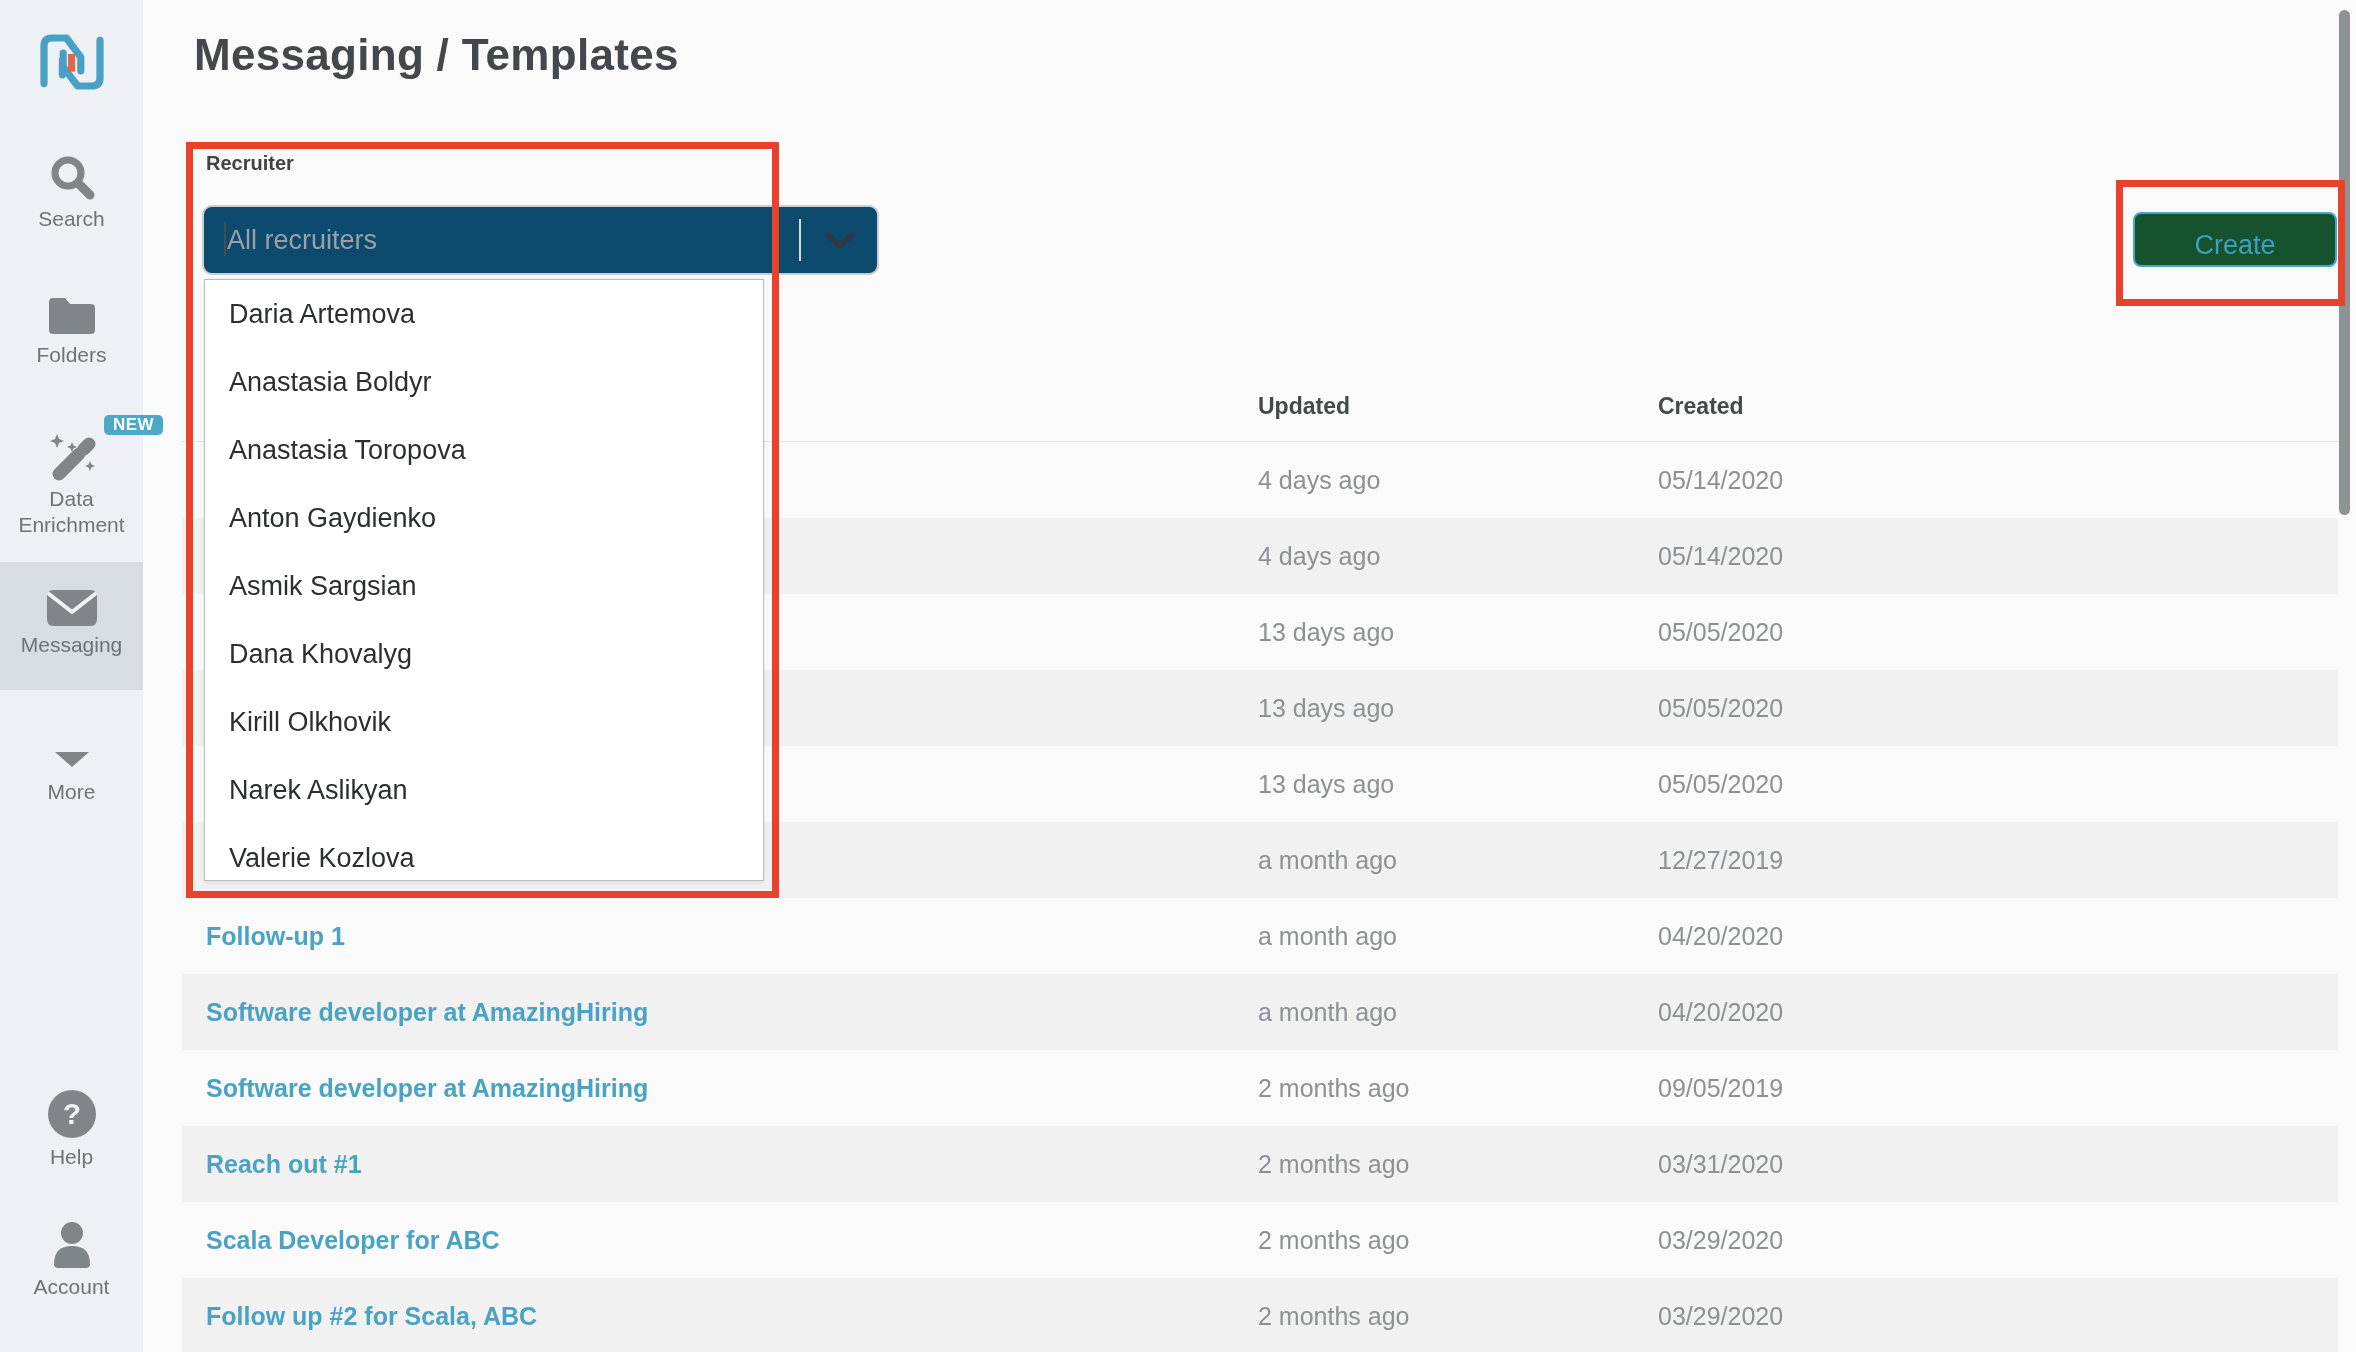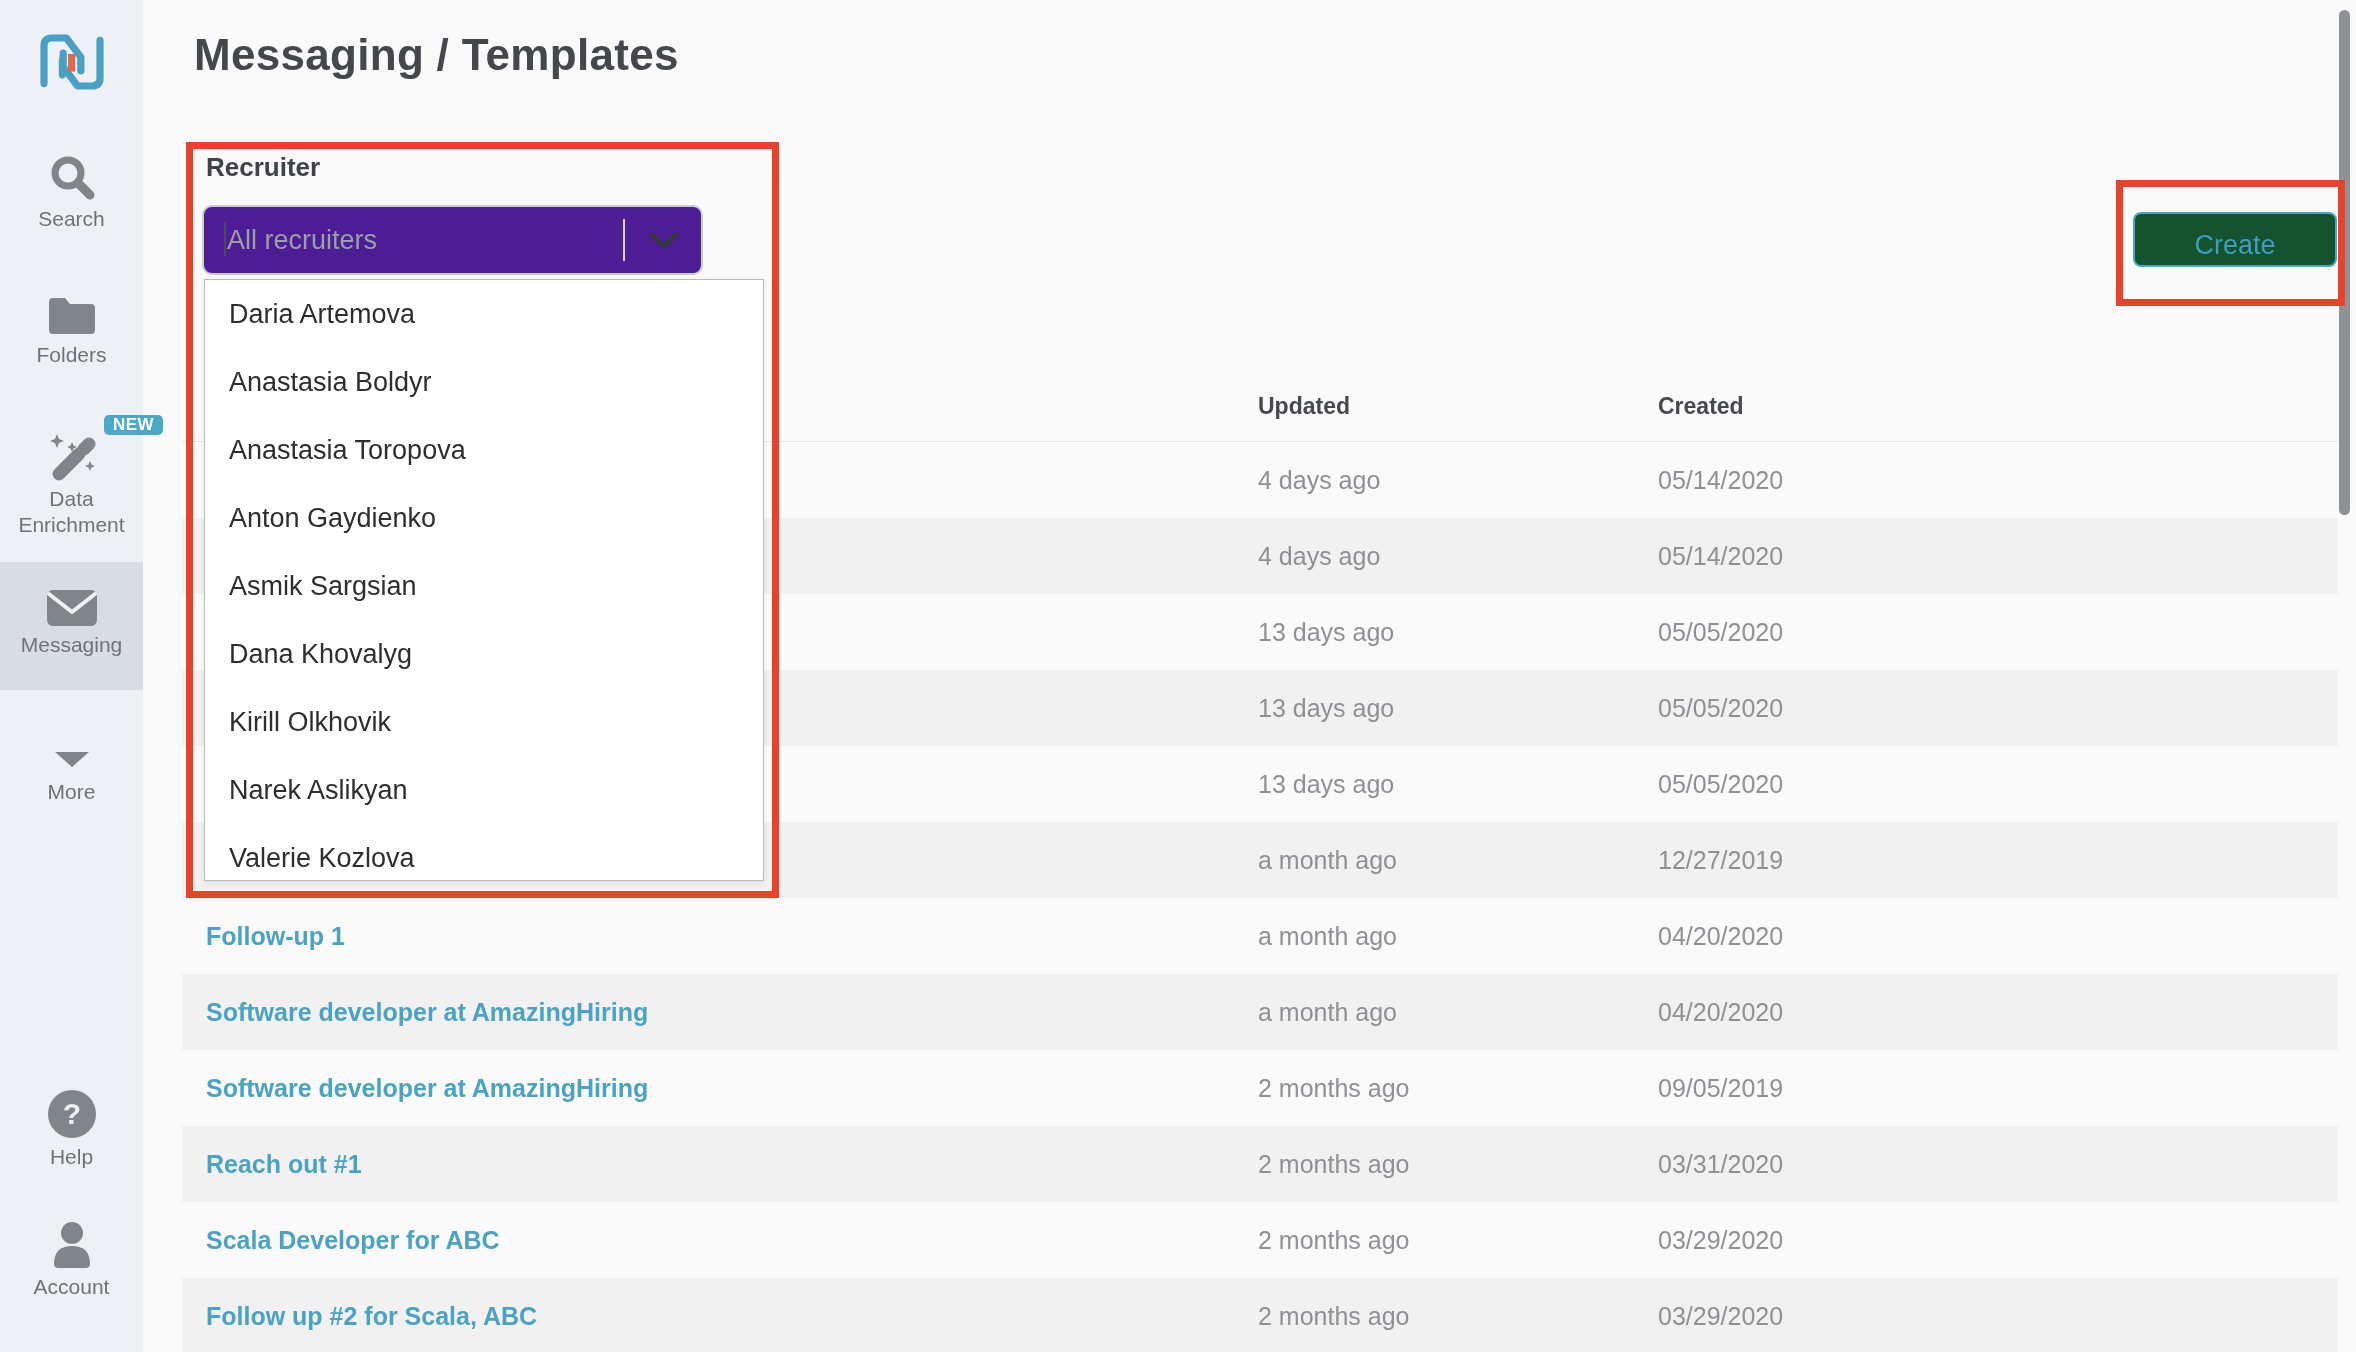--- a/index.html
+++ b/index.html
@@ -46,25 +46,25 @@
   .create-btn {
     position:absolute; left:2133px; top:212px; width:204px; height:55px;
     background:#14532d; border:2px solid #4ba7c6; border-radius:8px;
     color:#3f9fc0; font-size:27px; text-align:center; line-height:62px;
     cursor:pointer; z-index:4;
   }
 
   
   .filter-label {
     position:absolute; left:206px; top:152px;
-    font-size:26px; font-weight:bold; color:#3f4246; z-index:4;
+    font-size:20px; font-weight:bold; color:#3f4246; z-index:4;
   }
   .select-box {
-    position:absolute; left:202px; top:205px; width:501px; height:70px;
-    background:#4c1d95; border:2px solid #caccd0; border-radius:10px;
+    position:absolute; left:202px; top:205px; width:677px; height:70px;
+    background:#0c4a6e; border:2px solid #caccd0; border-radius:10px;
     z-index:5; cursor:text;
   }
   .select-box .ph {
     position:absolute; left:20px; top:0; line-height:66px;
     font-size:27px; color:#9aa0a6; white-space:nowrap;
   }
   .caret {
     display:inline-block; width:2px; height:34px; background:#4a4d50;
     vertical-align:-7px; margin-right:1px;
   }

